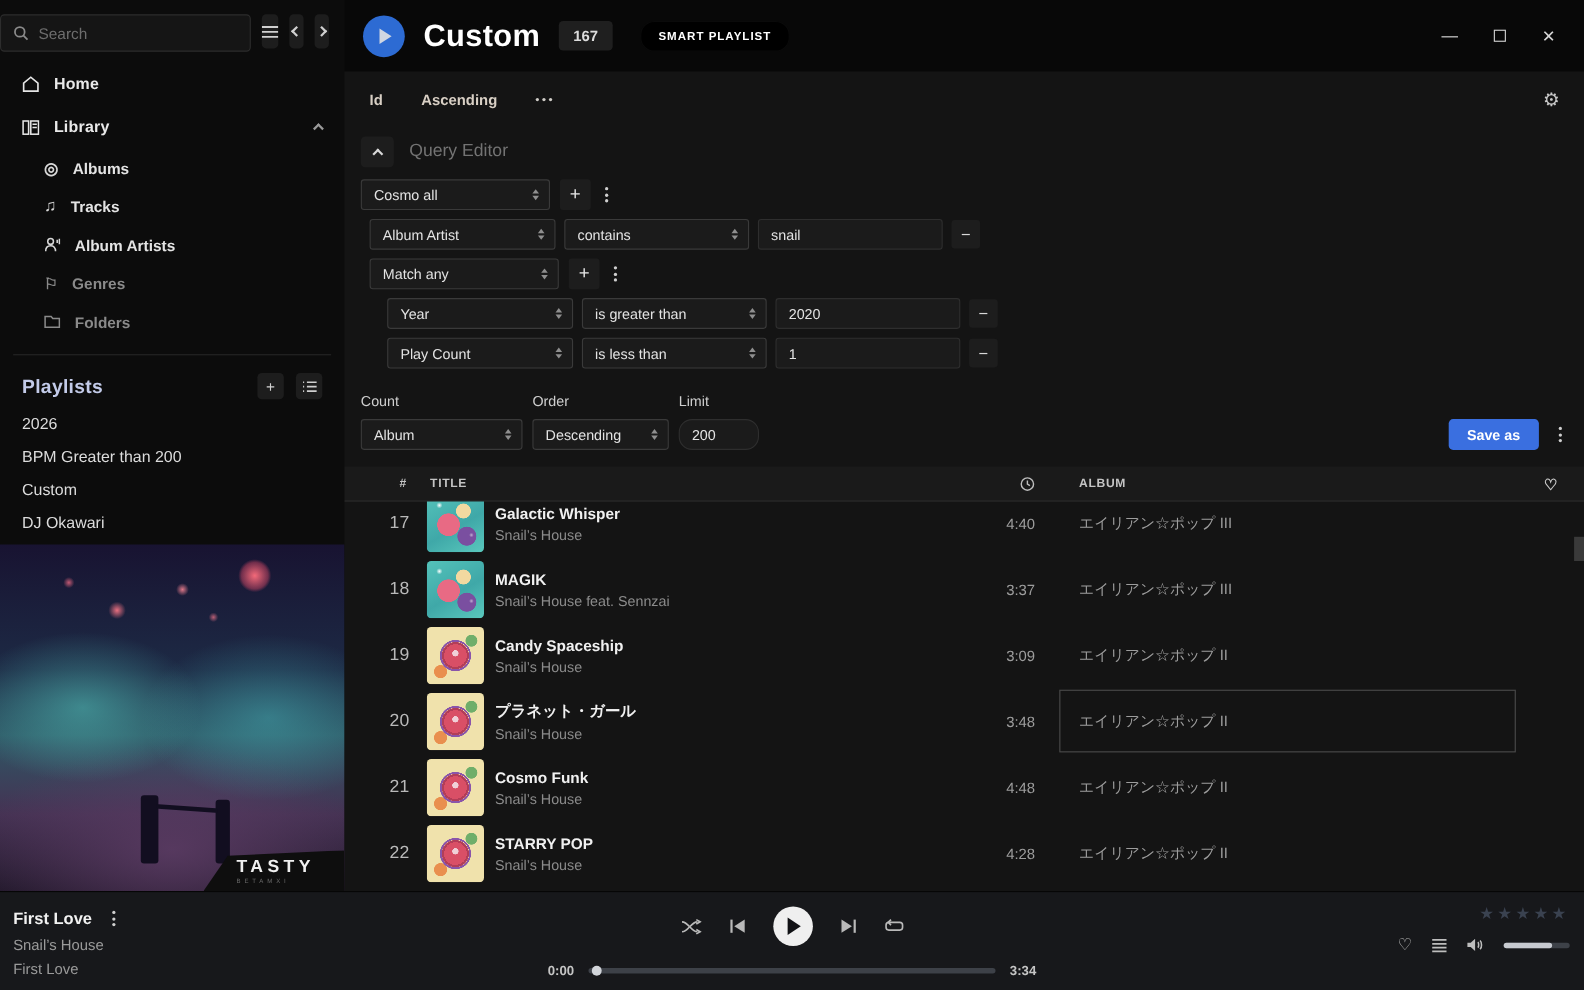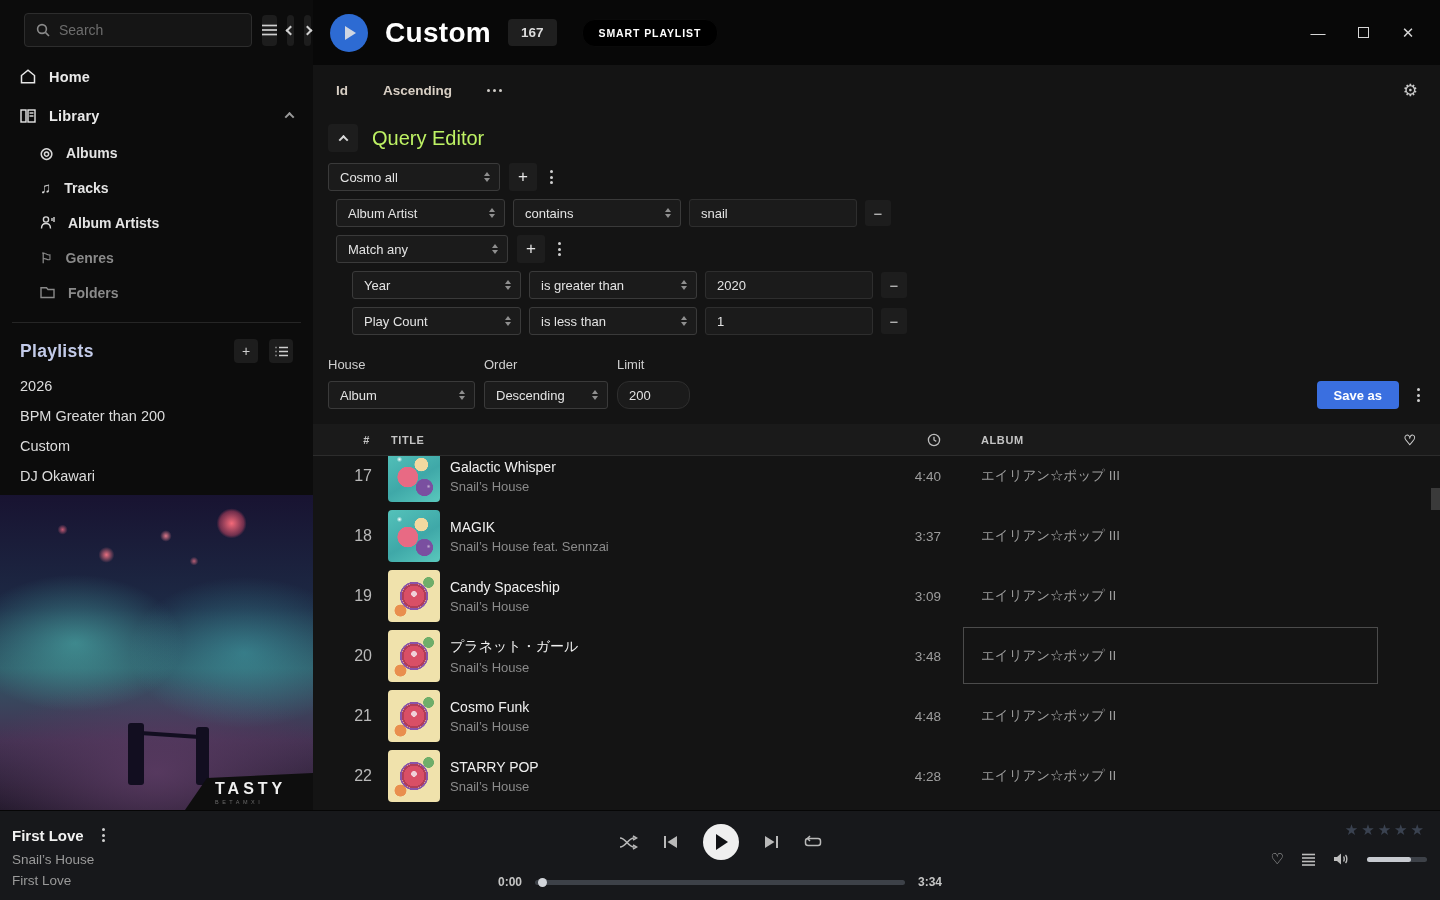--- a/index.html
+++ b/index.html
@@ -2,21 +2,21 @@
 <html><head>
 <meta charset="utf-8">
 <style>
   *{box-sizing:border-box;margin:0;padding:0}
   html,body{background:#000}
   body{font-family:"Liberation Sans",sans-serif;-webkit-font-smoothing:antialiased}
   .app{position:relative;width:1440px;height:900px;background:#141414;overflow:hidden;color:#e8e8e8}
 
   
   .sidebar{position:absolute;left:0;top:0;width:313px;height:810px;background:#0c0c0c;z-index:2}
-  .search-row{display:flex;align-items:center;gap:10px;padding:13px 14px 10px 24px}
+  .search-row{display:flex;align-items:flex-start;gap:10px;padding:13px 14px 10px 0}
   .search-box{flex:0 0 162px;height:34px;background:#151515;border:1px solid #2d2d2d;border-radius:4px;display:flex;align-items:center;gap:9px;padding:0 11px;color:#6f6f6f}
   .search-box input{flex:1;min-width:0;background:transparent;border:none;outline:none;color:#bdbdbd;font-size:14px}
   .search-box input::placeholder{color:#6d6d6d}
   .sq-btn{width:31px;height:31px;background:#1d1d1d;border-radius:4px;display:flex;align-items:center;justify-content:center;color:#d0d0d0;cursor:pointer}
   .nav-item{display:flex;align-items:center;gap:13px;padding:0 20px;height:39px;font-weight:bold;font-size:14.5px;color:#e9e9e9;letter-spacing:.2px;cursor:pointer}
   .nav-item .spacer{margin-left:auto}
   .sub-item{display:flex;align-items:center;gap:13px;padding:0 20px 0 40px;height:35px;font-weight:bold;font-size:14px;color:#e4e4e4;cursor:pointer}
   .sub-item.dim{color:#8a8a8a}
   .side-divider{height:1px;background:#262626;margin:12px 12px 10px 12px}
   .pl-head{display:flex;align-items:center;padding:6px 20px 8px 20px}
@@ -65,21 +65,21 @@
   .tb-text{font-size:13.5px;font-weight:bold;color:#d8cfc4;cursor:pointer}
   .hdots{display:inline-flex;gap:3px;cursor:pointer}
   .hdots i,.vdots i{width:3px;height:3px;border-radius:50%;background:#d0cdc8;display:block}
   .vdots{display:inline-flex;flex-direction:column;gap:2.5px;cursor:pointer;padding:4px}
   .vdots i{background:#cfcfcf}
   .gear{margin-left:auto;font-size:17px;color:#c9c9c9;cursor:pointer}
 
   .qe{position:relative;padding:9px 0 0 15px}
   .qe-head{display:flex;align-items:center;gap:14px;margin:0 0 11px 0}
   .collapse-btn{width:30px;height:28px;background:#1d1d1d;border-radius:4px;display:flex;align-items:center;justify-content:center;color:#d8d8d8;cursor:pointer}
-  .qe-title{font-size:20px;color:#bef264}
+  .qe-title{font-size:16px;color:#737373}
   .chev{display:inline-block;width:7px;height:7px;border:2px solid currentColor;border-right:none;border-bottom:none}
   .chev.up{transform:rotate(45deg) translate(1px,1px)}
   .chev.left{transform:rotate(-45deg)}
   .chev.right{transform:rotate(135deg)}
   .sel{height:28px;background:#1b1b1b;border:1px solid #3a3a3a;border-radius:3px;display:flex;align-items:center;justify-content:space-between;padding:0 9px 0 11px;font-size:13px;color:#e3e3e3;cursor:pointer}
   .caret{display:flex;flex-direction:column;align-items:center;gap:2px}
   .caret i{display:block;width:0;height:0;border-left:3.5px solid transparent;border-right:3.5px solid transparent}
   .caret i.u{border-bottom:4px solid #8f8f8f}
   .caret i.d{border-top:4px solid #8f8f8f}
   .tinput{height:28px;background:#1b1b1b;border:1px solid #2e2e2e;border-radius:3px;color:#e3e3e3;font-size:13px;padding:0 11px;outline:none;font-family:"Liberation Sans",sans-serif}
@@ -118,21 +118,21 @@
     radial-gradient(circle at 70% 72%, #7a4fa0 0 16%, transparent 17%),
     linear-gradient(150deg,#54c2ba,#3fa8a8 55%,#5ac8bd)}
   .art-a2{background:
     radial-gradient(circle at 50% 46%, #f0d0d8 0 7%, transparent 8%),
     radial-gradient(circle at 50% 50%, #d94f66 0 28%, #b23e58 28% 33%, transparent 34%),
     radial-gradient(circle at 50% 50%, transparent 0 34%, #8a55aa 34% 38%, transparent 39%),
     radial-gradient(circle at 24% 78%, #e98f4e 0 10%, transparent 11%),
     radial-gradient(circle at 78% 24%, #6fae6a 0 9%, transparent 10%),
     #f0e2ac}
   .c-title{padding-left:10px}
-  .t-name{font-size:14px;font-weight:400;color:#f0f0f0;margin-bottom:4px}
+  .t-name{font-size:14px;font-weight:700;color:#f0f0f0;margin-bottom:4px}
   .t-artist{font-size:13px;color:#8b8b8b}
   .c-dur{justify-self:end;font-size:13.5px;color:#9d9d9d}
   .c-album{grid-column:6;padding-left:8px;font-size:13.5px;color:#9d9d9d}
   .focus-box{position:absolute;left:650px;top:1px;width:415px;height:57px;border:1px solid #4b4b4b;pointer-events:none}
   .scroll-thumb{position:absolute;right:0;top:488px;width:9px;height:22px;background:#3a3a3a;cursor:pointer}
 
   
   .player{position:absolute;left:0;top:810px;width:1440px;height:90px;background:#17181b;border-top:1px solid #060606;z-index:3}
   .np{position:absolute;left:12px;top:13px}
   .np-title-row{display:flex;align-items:center;gap:14px}
@@ -412,21 +412,21 @@
             </span>
         </div>
         <input class="tinput w-val" value="1" style="">
         <div class="minus-btn">
             <span>−</span>
           </div>
       </div>
 
       <div class="sol-row">
         <div class="sol-col">
-          <div class="sol-label">House</div>
+          <div class="sol-label">Count</div>
           <div class="sel" style="width:147px">
             <span>Album</span>
             <span class="caret">
                 <i class="u"></i>
                 <i class="d"></i>
               </span>
           </div>
         </div>
         <div class="sol-col">
           <div class="sol-label">Order</div>

